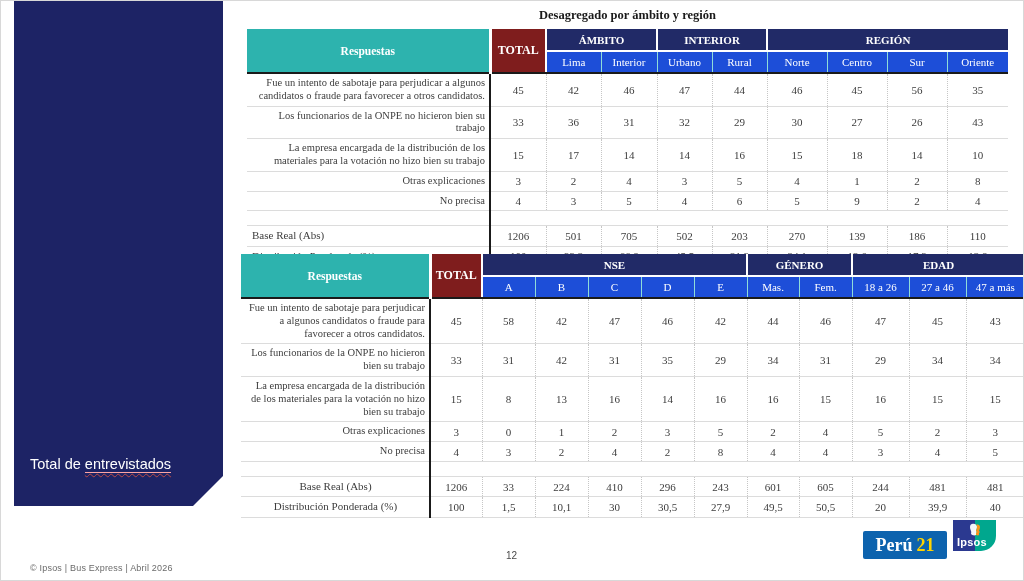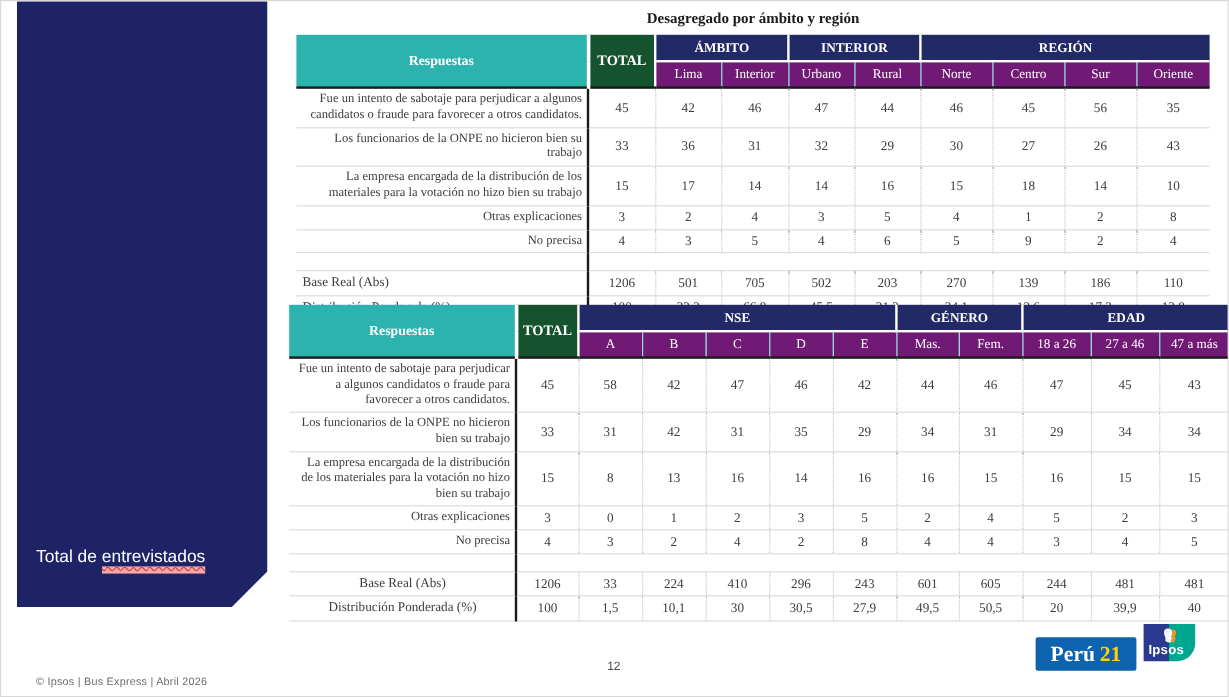--- a/index.html
+++ b/index.html
@@ -13,49 +13,49 @@
     clip-path: polygon(0 0, 100% 0, 100% calc(100% - 30px), calc(100% - 30px) 100%, 0 100%);
   }
   #question-title {
     padding:52px 15px 0 16px;
     font-size:19px; font-weight:bold; line-height:1.24; letter-spacing:-0.2px;
   }
   #question-note {
     position:absolute; left:16px; bottom:34px; font-size:14.5px; font-weight:400; color:#ffffff;
   }
   #question-note .underlined {
-    border-bottom:6px solid #fca5a5;
+    border-bottom:1px solid #fca5a5;
     text-decoration: underline wavy #b94a48 1px;
     text-underline-offset:4px;
   }
 
   
   .table-block { position:absolute;font-family:Liberation Serif, serif; }
   #table-block-1 { left:246px; top:7px; width:761px; }
   #table-block-2 { left:240px; top:253px; width:783px; }
   .tbl-title { text-align:center; font-size:12.5px; font-weight:bold; color:#1a1a1a; margin-bottom:6px; }
 
   table.tbl { border-collapse:collapse; table-layout:fixed; width:100%; }
   .tbl th, .tbl td { vertical-align:middle; }
 
   .tbl th.h-label {
     background:#2db3ae; color:#fff; font-weight:bold; font-size:11.5px;
     border-right:3px solid #ffffff; border-bottom:2px solid #1a1a1a; height:44px;
   }
   .tbl th.h-total {
-    background:#14532d; color:#fff; font-weight:bold; font-size:12px;
+    background:#7f1d1d; color:#fff; font-weight:bold; font-size:12px;
     border-right:2px solid #ffffff; border-bottom:2px solid #1a1a1a;
   }
   .tbl th.h-group {
     background:#212a67; color:#fff; font-weight:bold; font-size:11px;
     border-right:2px solid #ffffff; border-bottom:2px solid #ffffff; height:22px;
   }
   .tbl th.h-group.last, .tbl th.h-sub.last { border-right:none; }
   .tbl th.h-sub {
-    background:#701a75; color:#fff; font-weight:400; font-size:11px;
+    background:#1d4ed8; color:#fff; font-weight:400; font-size:11px;
     border-right:1px solid #8fdcd8; border-bottom:2px solid #1a1a1a; height:22px;
   }
 
   .tbl td { font-size:11px; color:#3d3d3d; height:14px; }
   .tbl td.rlabel {
     text-align:right; font-size:10.5px; line-height:1.22; padding:3px 4px 3px 5px;
     border-right:2px solid #1a1a1a; border-bottom:1px solid #dcdcdc;
   }
   .tbl td.val {
     text-align:center; border-right:1px dotted #c6c6c6; border-bottom:1px solid #dcdcdc; padding:2px 1px;

